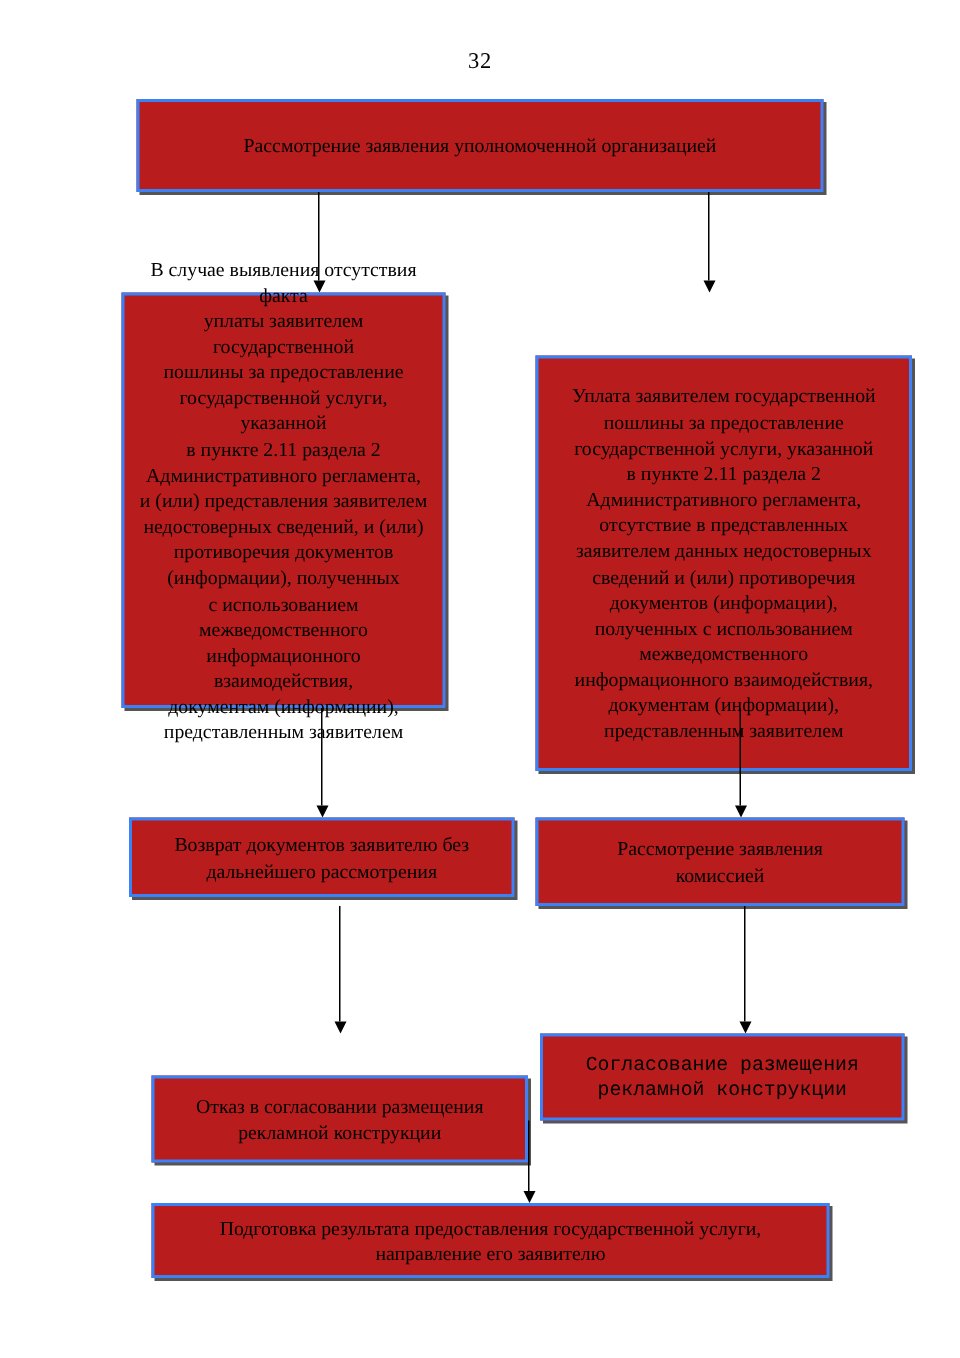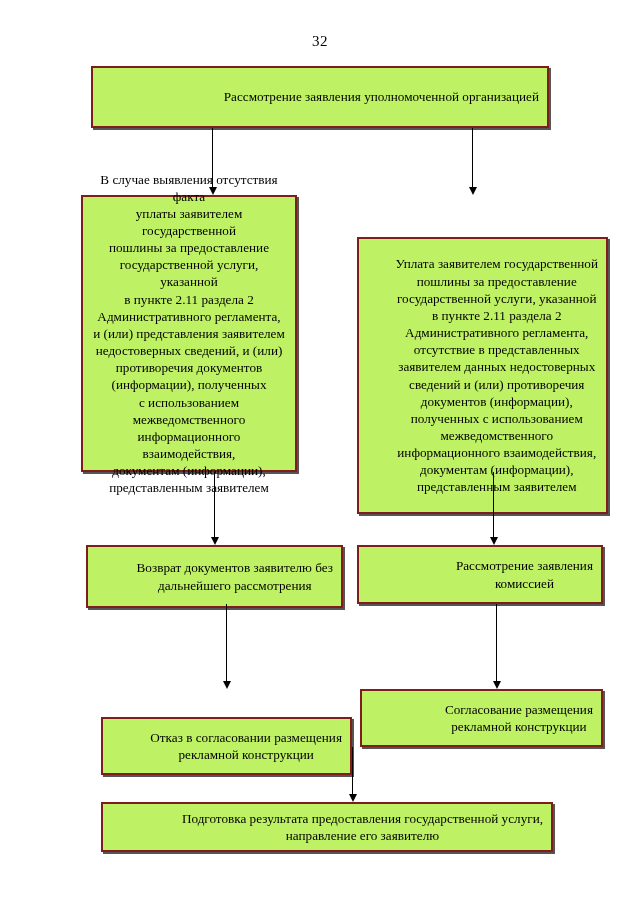--- a/index.html
+++ b/index.html
@@ -27,43 +27,43 @@
     left: 0;
     top: 33px;
     width: 640px;
     text-align: center;
     font-size: 15px;
     letter-spacing: 0.5px;
   }
   .node {
     position: absolute;
     box-sizing: border-box;
-    border: 2px solid #7f1d1d;
-    background: #bef264;
+    border: 2px solid #3b82f6;
+    background: #b91c1c;
     display: flex;
     align-items: center;
-    justify-content: flex-end;
+    justify-content: center;
     text-align: center;
     padding: 4px 8px;
     font-size: 13.2px;
     line-height: 1.30;
     box-shadow: 2px 2px 0 #555;
   }
   .node .txt {
     display: block;
     white-space: pre-line;
   }
   
   #node-top      { left: 91px;  top: 66px;  width: 458px; height: 62px; }
   #node-left-2   { left: 81px;  top: 195px; width: 216px; height: 277px; }
   #node-right-2  { left: 357px; top: 195px; width: 251px; height: 277px; margin-top: 42px; }
-  #node-left-3   { left: 86px;  top: 545px; width: 257px; height: 63px; }
+  #node-left-3   { left: 86px;  top: 545px; width: 257px; height: 53px; }
   #node-right-3  { left: 357px; top: 545px; width: 246px; height: 59px; }
   #node-left-4   { left: 101px; top: 689px; width: 251px; height: 58px; margin-top: 28px; }
-  #node-right-4  { left: 360px; top: 689px; width: 243px; height: 58px; }
+  #node-right-4  { left: 360px; top: 689px; width: 243px; height: 58px; font-family: Liberation Mono, monospace; }
   #node-bottom   { left: 101px; top: 802px; width: 452px; height: 50px; }
 
   
   .arrow {
     position: absolute;
     width: 13px;
   }
   .arrow .shaft {
     position: absolute;
     left: 6px;

